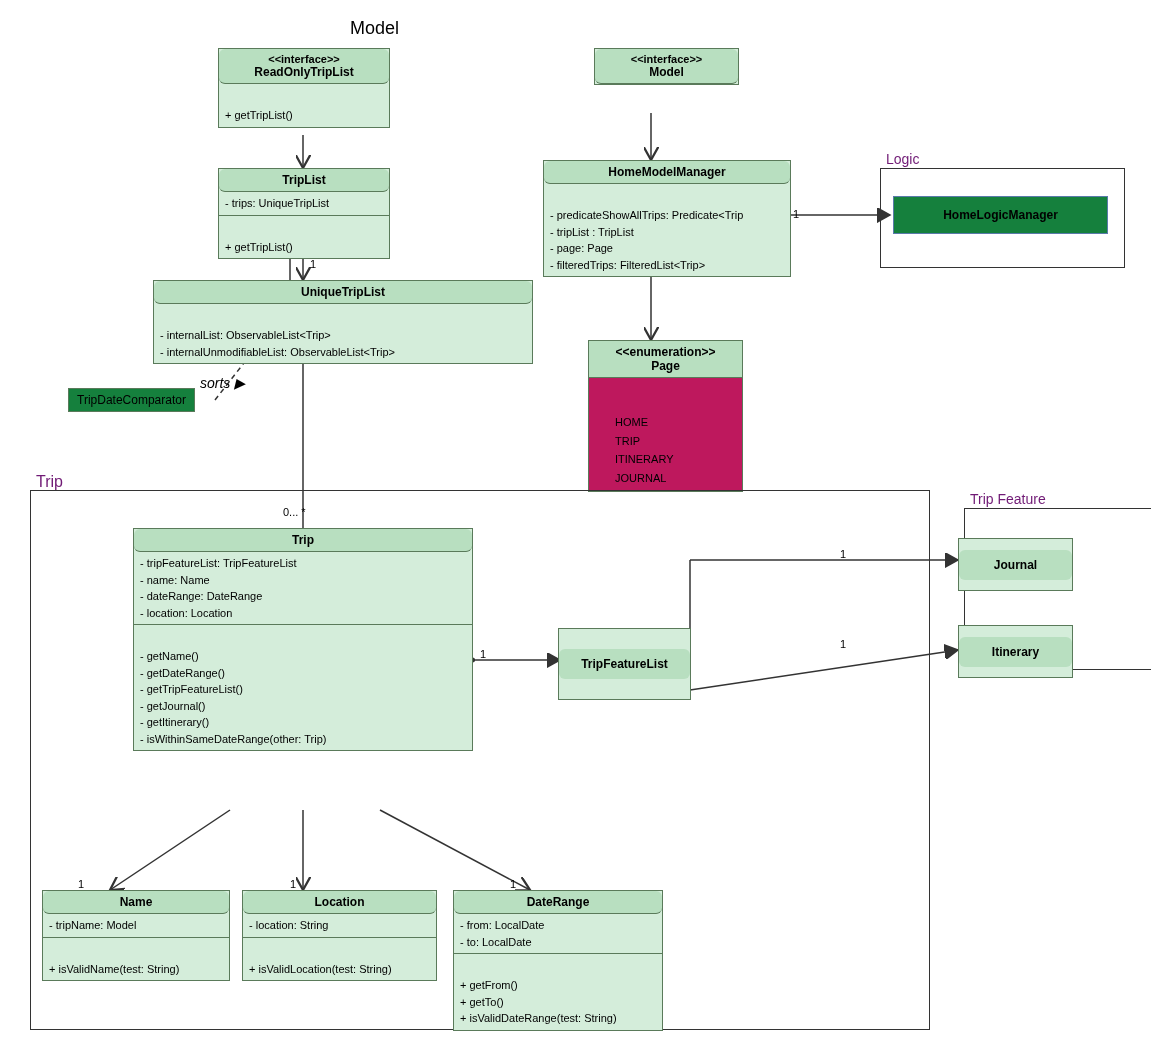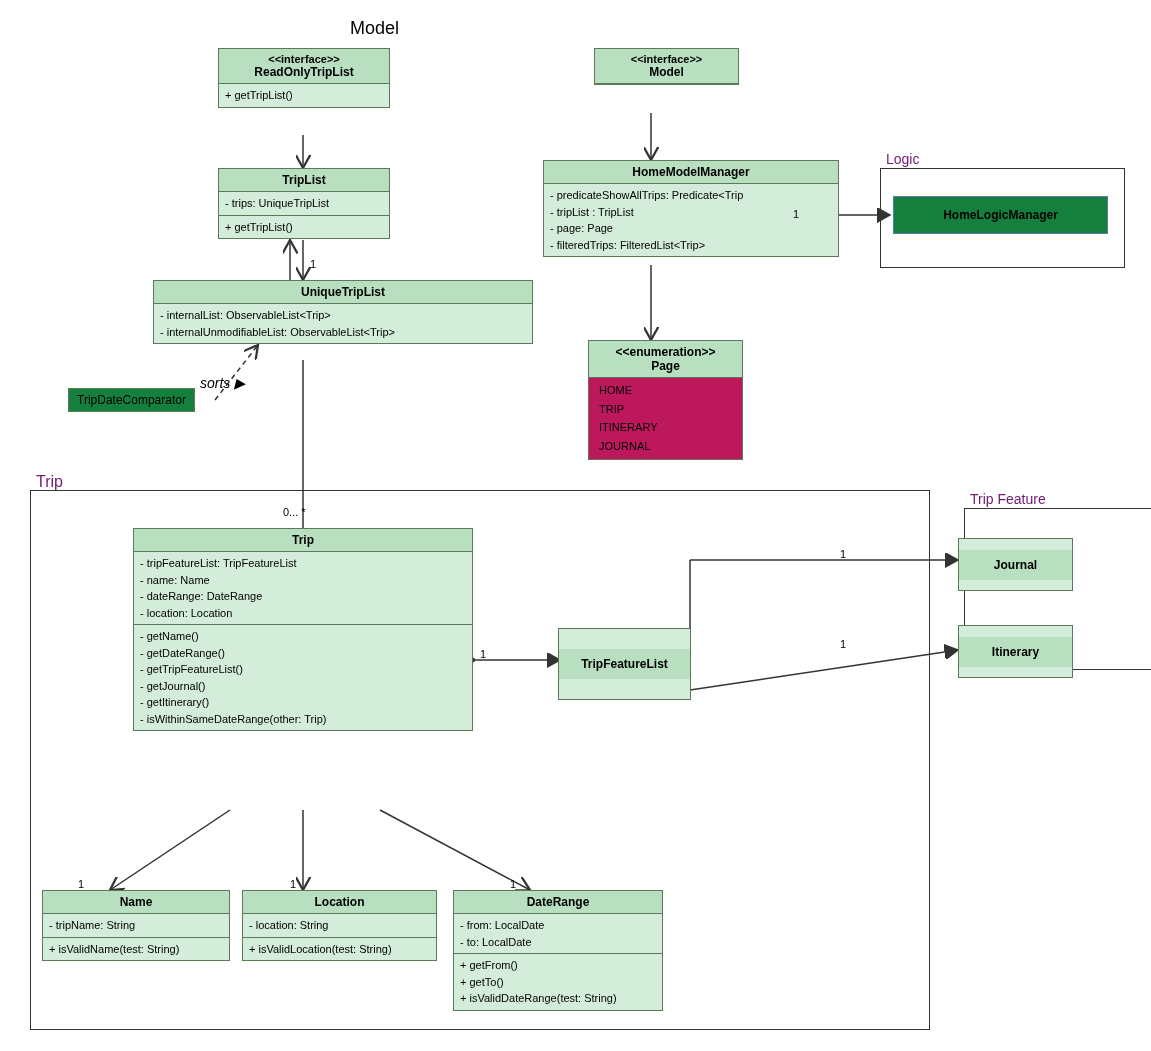--- a/index.html
+++ b/index.html
@@ -28,37 +28,39 @@
       text-align: center;
     }
 
     .uml-box .box-title {
       font-weight: bold;
       padding: 4px 6px;
       border-bottom: 1.5px solid #5a7a5a;
       background: #b8dfc0;
       text-align: center;
       font-size: 12px;
+      border-radius: 6px;
     }
 
     .uml-box .box-stereotype {
       font-size: 11px;
       font-style: normal;
     }
 
     .uml-box .box-section {
       padding: 3px 6px;
       text-align: left;
       font-size: 11px;
       line-height: 1.5;
       border-bottom: 1.5px solid #5a7a5a;
     }
 
     .uml-box .box-section:last-child {
       border-bottom: none;
+      margin-top: 20px;
     }
 
     .uml-box .box-section.no-border {
       border-bottom: none;
     }
 
     .blue-box {
       position: absolute;
       border: 1.5px solid #5a7aaa;
       background: #15803d;
@@ -104,24 +106,25 @@
     .enum-box .box-title {
       font-weight: bold;
       padding: 4px 6px;
       border-bottom: 1.5px solid #5a7a5a;
       background: #b8dfc0;
       text-align: center;
       font-size: 12px;
     }
 
     .enum-box .box-section {
-      padding: 3px 10px;
+      padding: 3px 26px;
       text-align: left;
       font-size: 11px;
       line-height: 1.7;
+      margin-top: 32px;
     }
 
     .comparator-box {
       position: absolute;
       border: 1.5px solid #5a7a5a;
       background: #15803d;
       padding: 4px 8px;
       font-size: 12px;
       text-align: center;
     }
@@ -226,21 +229,21 @@
 
   <div style="position:absolute; left:200px; top:375px; font-size:14px; font-style:italic;">sorts ▶</div>
 
   <div class="uml-box" style="left:594px; top:48px; width:145px;">
     <div class="box-title">
       <div class="box-stereotype">&lt;&lt;interface&gt;&gt;</div>
       <div>Model</div>
     </div>
   </div>
 
-  <div class="uml-box" style="left:543px; top:160px; width:296px;">
+  <div class="uml-box" style="left:543px; top:160px; width:248px;">
     <div class="box-title">
       <div>HomeModelManager</div>
     </div>
     <div class="box-section no-border">
       <div>- predicateShowAllTrips: Predicate&lt;Trip</div>
       <div>- tripList : TripList</div>
       <div>- page: Page</div>
       <div>- filteredTrips: FilteredList&lt;Trip&gt;</div>
     </div>
   </div>
@@ -310,21 +313,21 @@
 
   <div style="position:absolute; left:840px; top:638px; font-size:11px;">1</div>
 
   <div class="uml-box" style="left:958px; top:625px; width:115px; height:53px; display:flex; align-items:center; justify-content:center;">
     <div class="box-title" style="width:100%; border-bottom:none; padding:8px 6px;">Itinerary</div>
   </div>
 
   <div class="uml-box" style="left:42px; top:890px; width:188px;">
     <div class="box-title">Name</div>
     <div class="box-section">
-      <div>- tripName: String</div>
+      <div>- tripName: Model</div>
     </div>
     <div class="box-section no-border">
       <div>+ isValidName(test: String)</div>
     </div>
   </div>
 
   <div style="position:absolute; left:78px; top:878px; font-size:11px;">1</div>
 
   <div class="uml-box" style="left:242px; top:890px; width:195px;">
     <div class="box-title">Location</div>

